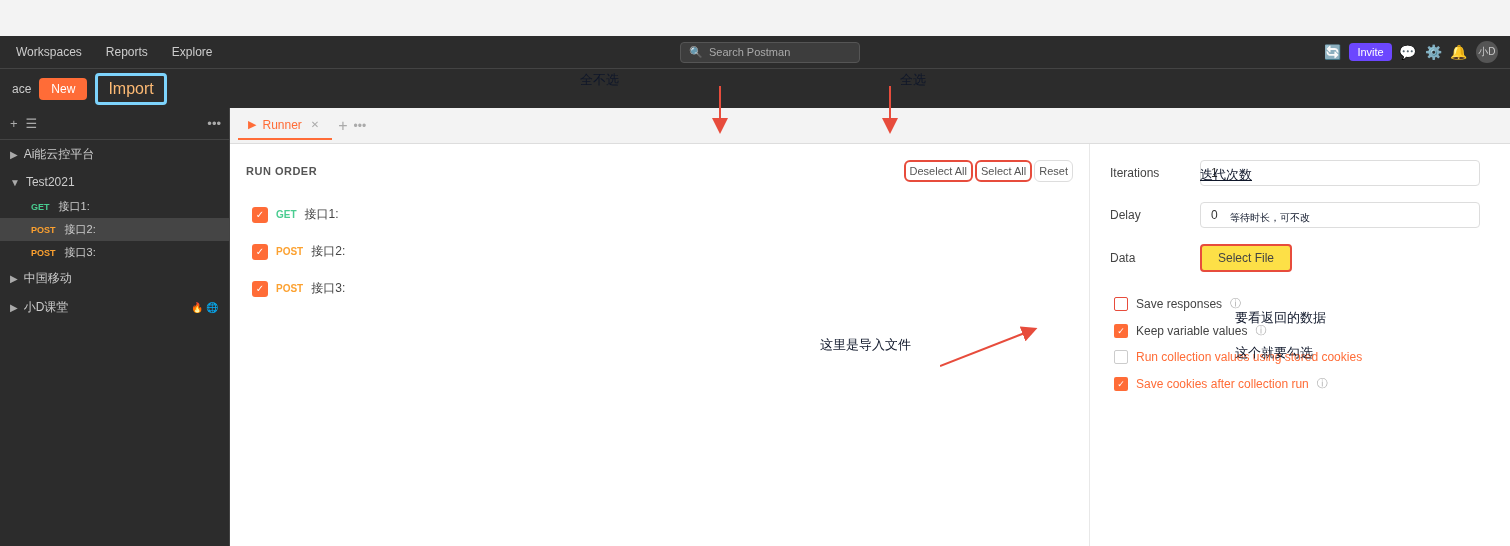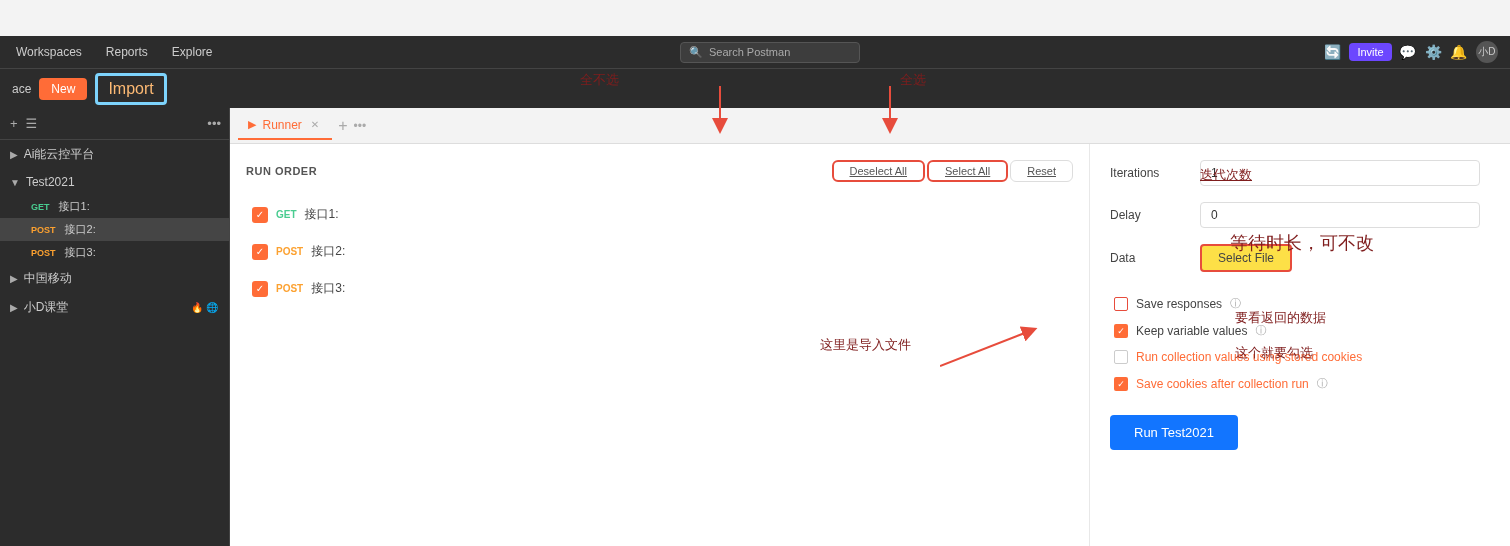--- a/index.html
+++ b/index.html
@@ -241,25 +241,24 @@
       text-transform: uppercase;
     }
     .run-order-actions {
       display: flex;
       gap: 2px;
     }
     .action-btn {
       background: transparent;
       border: 1px solid #ddd;
       border-radius: 6px;
-      padding: 3px 16px;
+      padding: 3px 4px;
       font-size: 11px;
       color: #555;
       cursor: pointer;
-      text-decoration: underline;
     }
     .action-btn.highlighted {
       border: 2px solid #e74c3c;
     }
 
     .request-item {
       display: flex;
       align-items: center;
       gap: 8px;
       padding: 8px 6px;
@@ -368,21 +367,21 @@
       padding: 10px 24px;
       font-size: 13px;
       font-weight: 500;
       cursor: pointer;
       margin-top: 12px;
     }
 
     
     .annotation {
       position: absolute;
-      color: #7f1d1d;
+      color: #0f172a;
       font-size: 13px;
       font-weight: 500;
       pointer-events: none;
     }
     .watermark {
       position: absolute;
       bottom: 8px;
       right: 12px;
       color: #666;
       font-size: 12px;
@@ -539,21 +538,20 @@
           <div class="checkbox-row">
             <div class="cb-unchecked"></div>
             <span class="cb-link">Run collection values using stored cookies</span>
           </div>
           <div class="checkbox-row">
             <div class="cb-checked">✓</div>
             <span class="cb-link">Save cookies after collection run</span>
             <span class="cb-info">ⓘ</span>
           </div>
 
-          <button class="run-btn">Run Test2021</button>
         </div>
       </div>
     </div>
   </div>
 
   <div class="annotation" style="top: 35px; left: 580px;">全不选</div>
 
   <div class="annotation" style="top: 35px; left: 900px;">全选</div>
 
   <svg style="position:absolute; top:50px; left:700px; pointer-events:none;" width="120" height="50">
@@ -569,21 +567,21 @@
     <line x1="50" y1="0" x2="50" y2="40" stroke="#e74c3c" stroke-width="2" marker-end="url(#arr2)"></line>
     <defs>
         <marker id="arr2" markerWidth="8" markerHeight="8" refX="4" refY="4" orient="auto">
           <path d="M0,0 L8,4 L0,8 Z" fill="#e74c3c"></path>
         </marker>
       </defs>
   </svg>
 
   <div class="annotation" style="top: 130px; left: 1200px; font-size:13px;text-decoration:underline;">迭代次数</div>
 
-  <div class="annotation" style="top: 195px; left: 1230px; font-size:18px;">等待时长，可不改</div>
+  <div class="annotation" style="top: 175px; left: 1230px; font-size:10px;">等待时长，可不改</div>
 
   <div class="annotation" style="top: 300px; left: 820px; font-size:13px;">这里是导入文件</div>
 
   <svg style="position:absolute; top:290px; left:940px; pointer-events:none;" width="120" height="50">
     <line x1="0" y1="40" x2="90" y2="5" stroke="#e74c3c" stroke-width="2" marker-end="url(#arr3)"></line>
     <defs>
         <marker id="arr3" markerWidth="8" markerHeight="8" refX="4" refY="4" orient="auto">
           <path d="M0,0 L8,4 L0,8 Z" fill="#e74c3c"></path>
         </marker>
       </defs>

